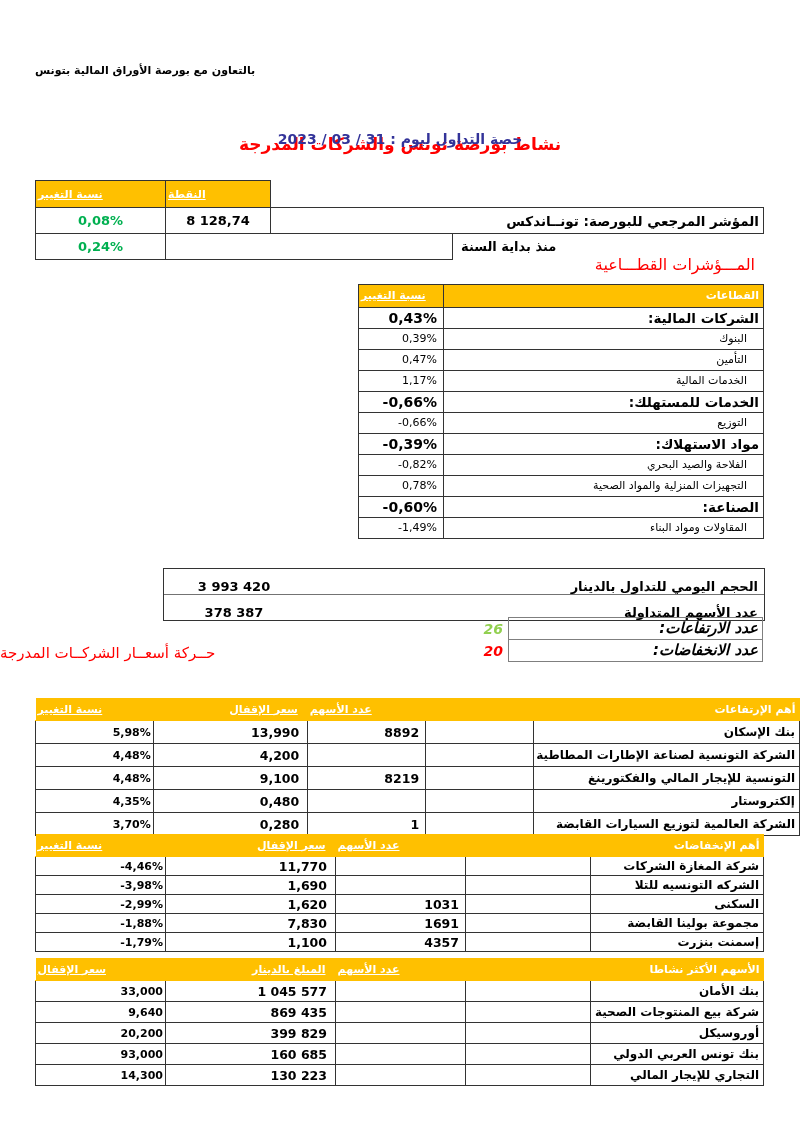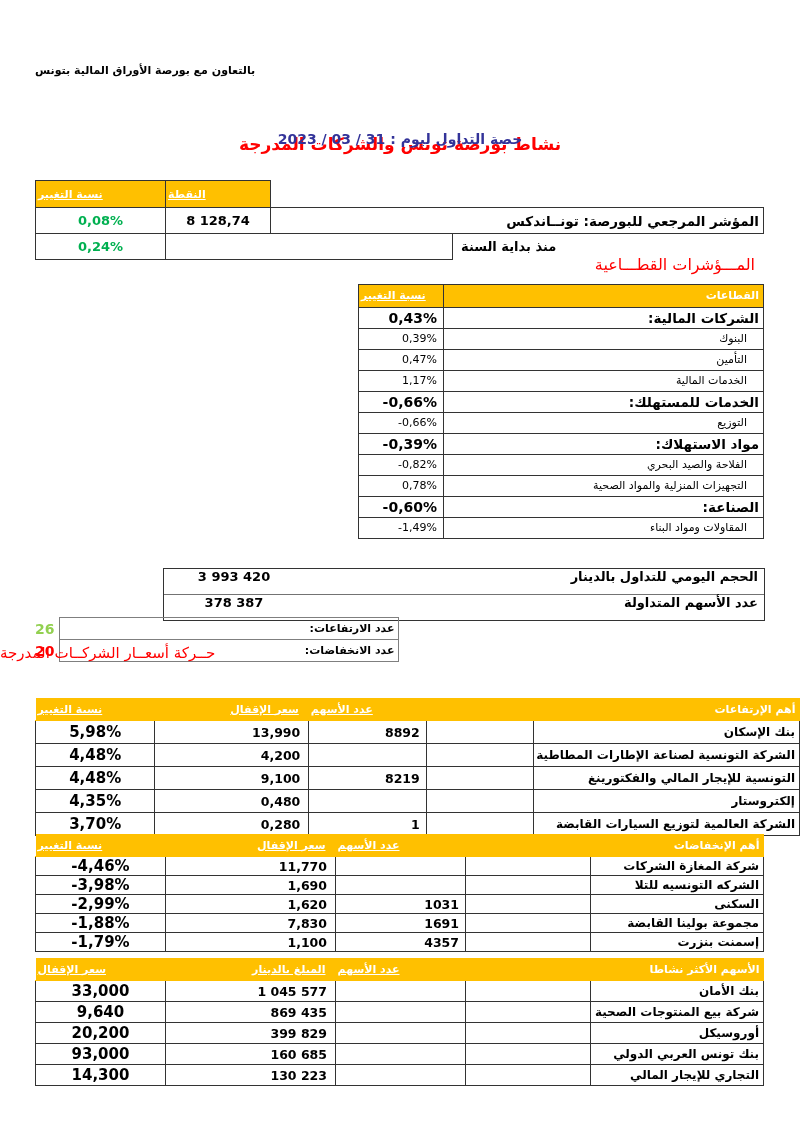--- a/index.html
+++ b/index.html
@@ -36,48 +36,48 @@
   .sector-table td{border:1px solid #333;height:20px;line-height:1.05;}
   .sector-table thead td{height:22px;}
   .sector-table .sh2{direction:rtl;text-align:right;padding-right:4px;}
   .sector-table tbody td.c1{direction:ltr;text-align:right;padding-right:6px;font-size:11px;}
   .sector-table tbody td.c2{direction:rtl;text-align:right;padding-right:16px;font-size:11px;}
   .sector-table tbody tr.em td.c1{font-weight:bold;font-size:14px;}
   .sector-table tbody tr.em td.c2{font-weight:bold;font-size:13.5px;padding-right:4px;}
 
   
   .summary{position:absolute;left:163px;top:568px;width:600px;border:1px solid #333;background:#fff;}
-  .sumrow{display:flex;height:25px;align-items:flex-start;}
+  .sumrow{display:flex;height:25px;align-items:flex-end;}
   .sumrow + .sumrow{border-top:1px solid #737373;}
   .sval{width:140px;text-align:center;font-weight:bold;font-size:13px;direction:ltr;}
   .slbl{flex:1;direction:rtl;text-align:right;padding-right:6px;font-weight:bold;font-size:13px;}
 
   
   .cnt{position:absolute;left:35px;top:617px;width:728px;}
-  .cntrow{display:flex;align-items:center;height:23px;}
+  .cntrow{display:flex;justify-content:flex-end;align-items:center;height:23px;font-style:italic;}
   .cntrow + .cntrow{margin-top:-1px;}
   .cval{font-weight:bold;font-size:14px;margin-right:5px;direction:ltr;}
   .adv{color:#92D050;}
   .dec{color:#FF0000;}
-  .cbox{width:340px;height:100%;box-sizing:border-box;border:1px solid #7f7f7f;direction:rtl;
-        text-align:right;padding-right:4px;font-weight:bold;font-size:11px;line-height:21px;}
+  .cbox{width:255px;height:100%;box-sizing:border-box;border:1px solid #7f7f7f;direction:rtl;
+        text-align:right;padding-right:4px;font-weight:bold;font-size:15px;line-height:21px;}
 
   .movement-heading{position:absolute;left:0;top:644px;width:100%;text-align:left;font-size:15px;}
 
   
   .stock-table{position:absolute;left:35px;direction:ltr;}
   .stock-table thead td{border:1px solid #FFC000;border-left-style:hidden;border-right-style:hidden;
                         border-top-style:hidden;height:22px;}
   .stock-table thead td.ttl{direction:rtl;text-align:right;padding-right:4px;text-decoration:none;}
   .stock-table thead td.h2{text-align:right;padding-right:10px;}
   .stock-table tbody td{border:1px solid #333;}
   .t1 tbody td{height:22px;}
   .t2 tbody td{height:18px;}
   .t3 tbody td{height:20px;}
-  .stock-table tbody td.c1{text-align:center;font-weight:bold;font-size:15px;direction:ltr;}
+  .stock-table tbody td.c1{text-align:right;font-weight:bold;font-size:11px;direction:ltr;}
   .stock-table tbody td.c2{text-align:right;padding-right:8px;font-weight:bold;font-size:12.5px;direction:ltr;}
   .stock-table tbody td.c3{text-align:right;padding-right:6px;font-weight:bold;font-size:12.5px;direction:ltr;}
   .stock-table tbody td.c5{direction:rtl;text-align:right;padding-right:4px;font-weight:bold;
                            font-size:12px;white-space:nowrap;line-height:1.05;}
   .stock-table.t1{top:698px;}
   .stock-table.t2{top:834px;}
   .stock-table.t3{top:958px;}
 </style>
 </head>
 <body>

